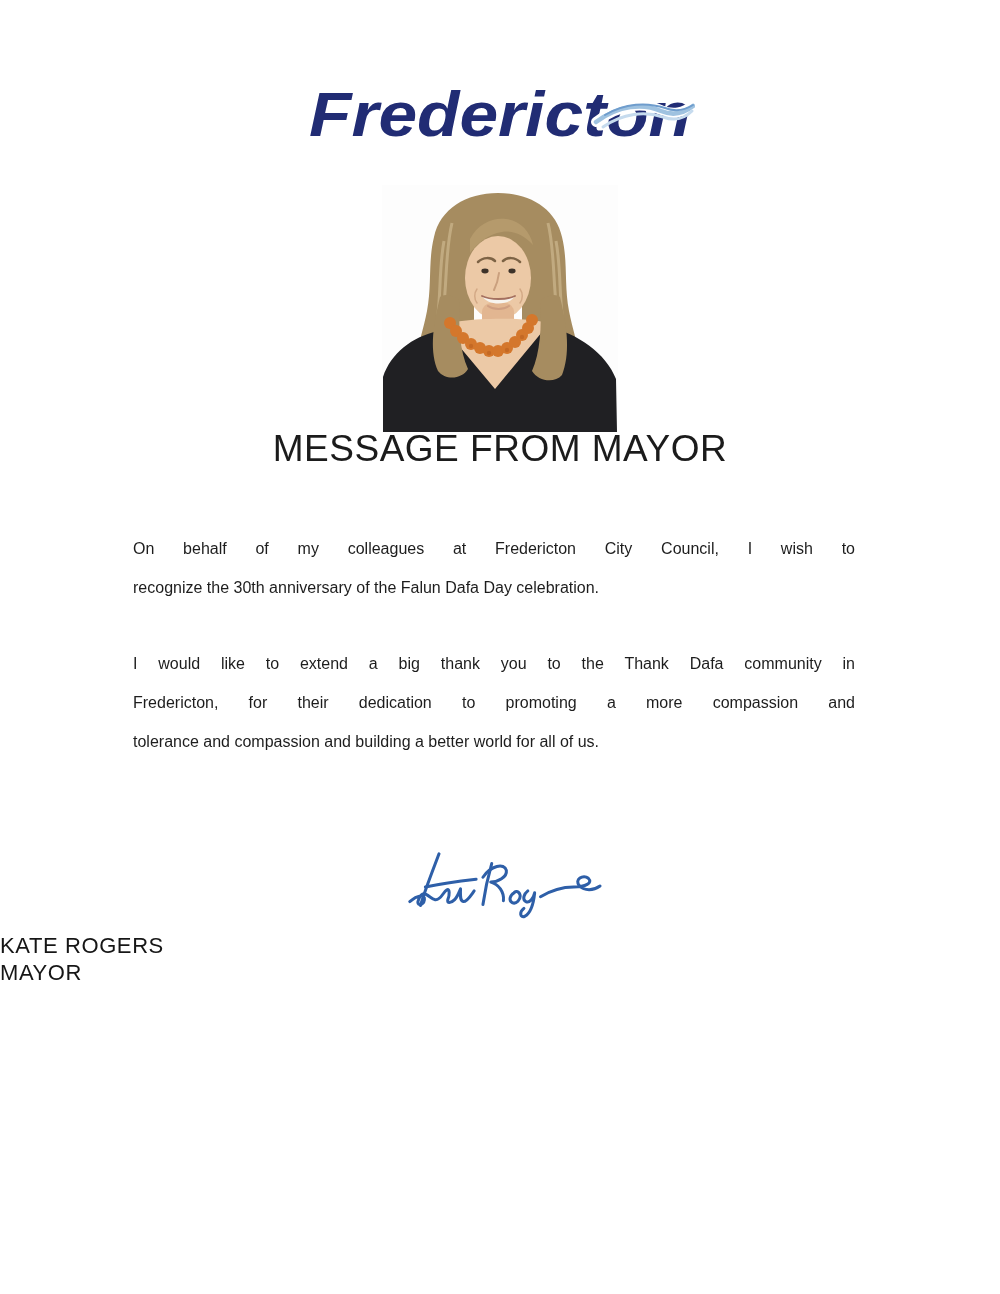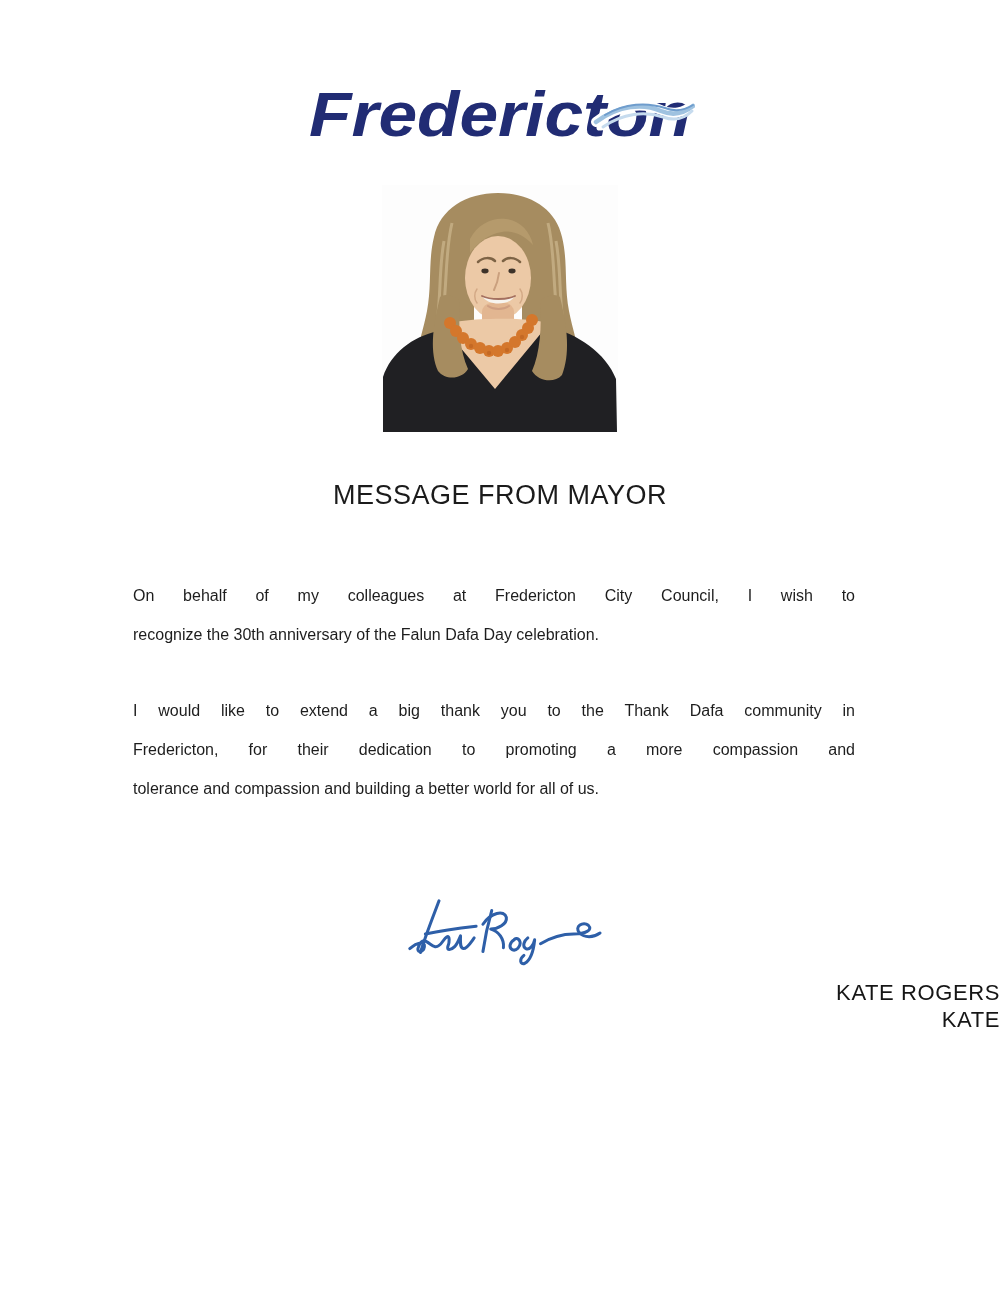--- a/index.html
+++ b/index.html
@@ -9,44 +9,43 @@
     font-family: "Liberation Sans", sans-serif;
     color: #1d1d1d;
     overflow: hidden;
   }
   .page { width: 1000px; height: 1294px; background: #ffffff; }
 
   .logo-wrap   { margin: 74px auto 0; width: 390px; height: 70px; }
   .photo-wrap  { margin: 41px auto 0; width: 236px; height: 247px; }
 
   .heading {
-    margin-top: 47px;
     text-align: center;
-    font-size: 27px;
+    font-size: 37px;
     line-height: 33px;
     letter-spacing: 0.5px;
     color: #1b1b1b;
     font-weight: 400;
   }
 
   .content { margin-left: 133px; width: 722px; font-size: 16px; color: #1d1d1d; }
   .para { margin-top: 37px; }
   .para.first { margin-top: 64px; }
   .pline {
     line-height: 39px;
     text-align: justify;
     text-align-last: justify;
     white-space: normal;
   }
   .pline.last { text-align: right; text-align-last: left; }
 
   .signature-wrap { margin: 85px auto 0; width: 205px; height: 80px; }
   .signature-wrap svg { display: block; }
 
-  .sig-block { margin-top: 6px; text-align: right; padding-left: 42px; }
+  .sig-block { margin-top: 6px; text-align: left; }
   .sig-name, .sig-title {
     font-size: 22px;
     line-height: 27px;
     letter-spacing: 0.6px;
     color: #161616;
   }
 </style>
 </head>
 <body>
 
@@ -161,16 +160,16 @@
         <path d="M87,32 C95,20 109,17 111,25 C112,32 102,37 95,37 C103,39 109,47 108,56"></path>
         <path d="M119,48 C115,50 113,56 117,58 C121,60 126,55 125,50 C124,46 119,46 119,48"></path>
         <path d="M133,46 C129,49 127,55 131,57 C135,59 139,53 140,48 C139,58 137,68 130,72 C125,74 124,68 129,64"></path>
         <path d="M146,52 C156,46 168,42 180,42 C192,42 200,38 195,33 C190,29 180,34 186,41 C191,46 200,46 207,41"></path>
       </g>
     </svg>
   </div>
 
   <div class="sig-block">
     <div class="sig-name">KATE ROGERS</div>
-    <div class="sig-title">KATE</div>
+    <div class="sig-title">MAYOR</div>
   </div>
 
 </div>
 
 </body></html>

